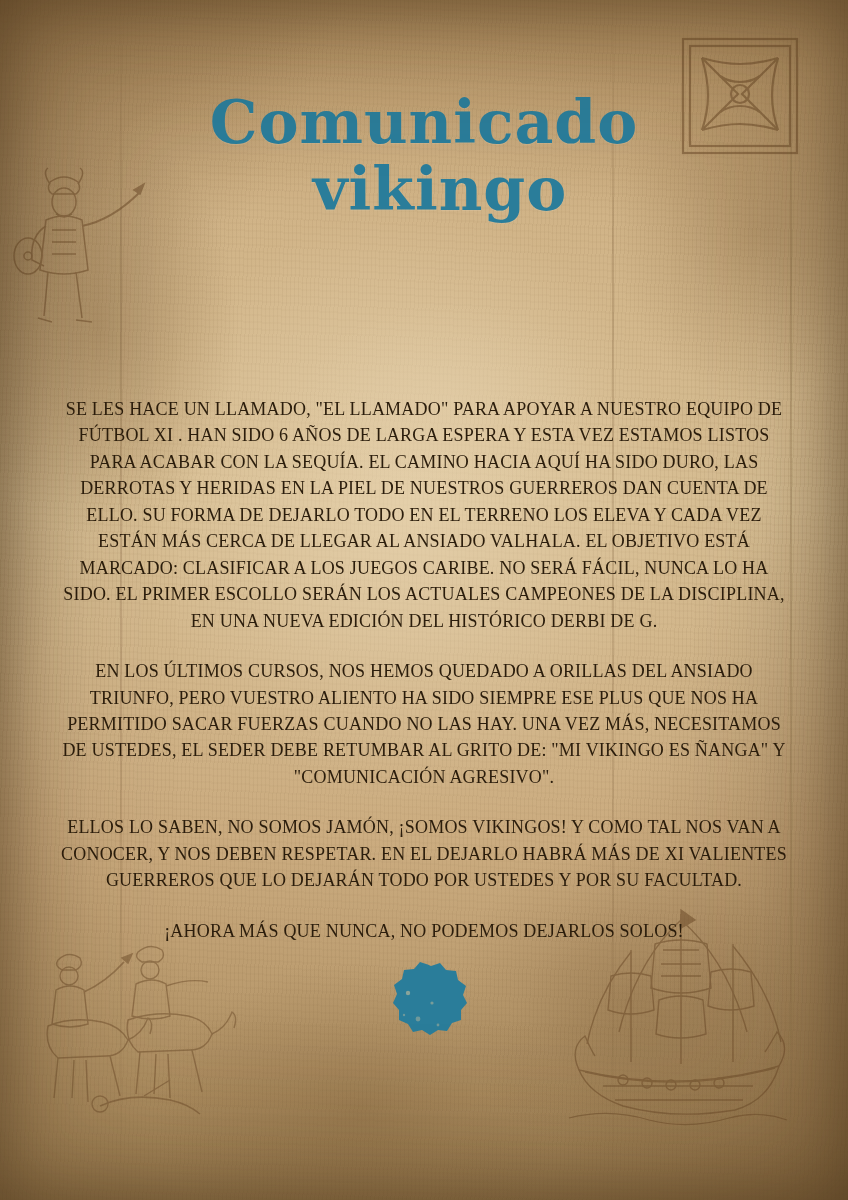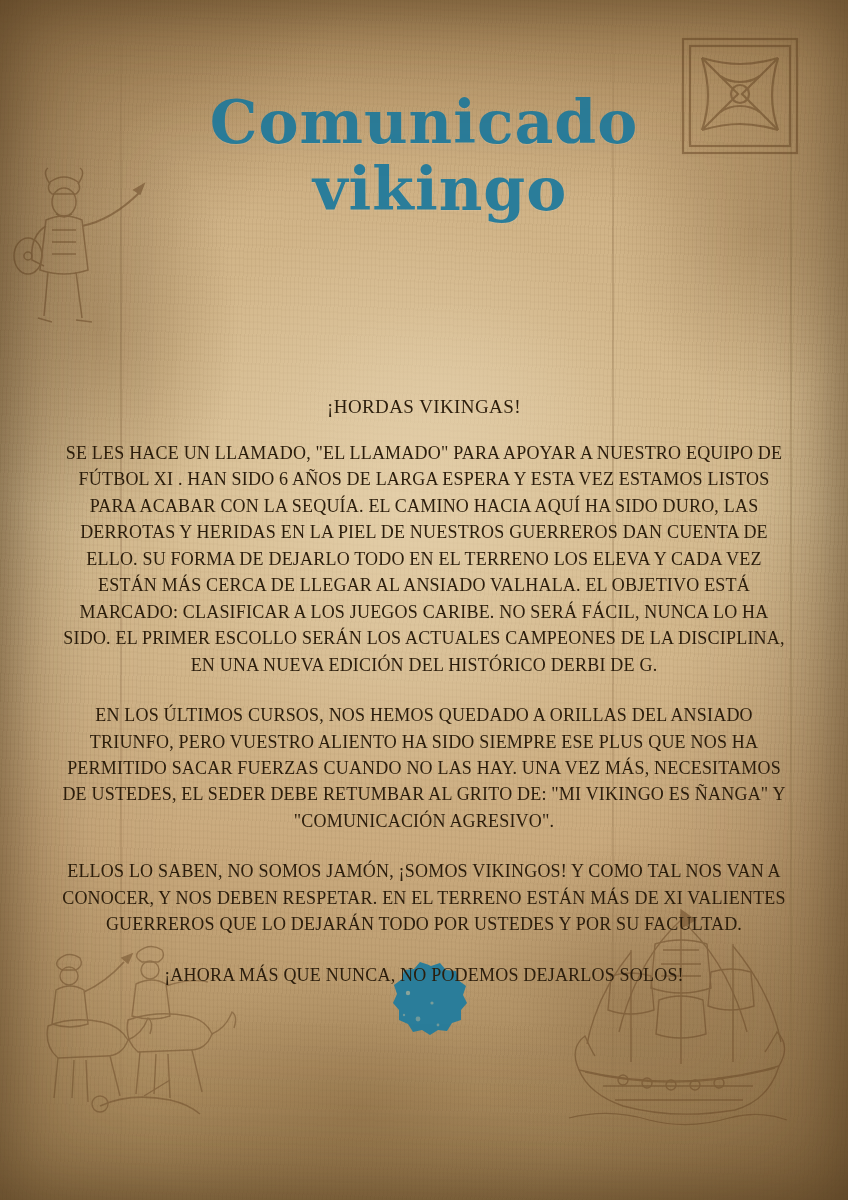--- a/index.html
+++ b/index.html
@@ -248,21 +248,20 @@
       <circle cx="30" cy="56" r="1.2" fill="#d9c49a" opacity="0.4"></circle>
     </svg>
   </div>
 
   <div class="title-wrap">
     <div class="title-line one">Comunicado</div>
     <div class="title-line two">vikingo</div>
   </div>
 
   <div class="body-wrap">
-    <div class="salutation">¡HORDAS VIKINGAS!</div>
     <p class="para">SE LES HACE UN LLAMADO, "EL LLAMADO" PARA APOYAR A NUESTRO EQUIPO DE FÚTBOL XI . HAN SIDO 6 AÑOS DE LARGA ESPERA Y ESTA VEZ ESTAMOS LISTOS PARA ACABAR CON LA SEQUÍA. EL CAMINO HACIA AQUÍ HA SIDO DURO, LAS DERROTAS Y HERIDAS EN LA PIEL DE NUESTROS GUERREROS DAN CUENTA DE ELLO. SU FORMA DE DEJARLO TODO EN EL TERRENO LOS ELEVA Y CADA VEZ ESTÁN MÁS CERCA DE LLEGAR AL ANSIADO VALHALA. EL OBJETIVO ESTÁ MARCADO: CLASIFICAR A LOS JUEGOS CARIBE. NO SERÁ FÁCIL, NUNCA LO HA SIDO. EL PRIMER ESCOLLO SERÁN LOS ACTUALES CAMPEONES DE LA DISCIPLINA, EN UNA NUEVA EDICIÓN DEL HISTÓRICO DERBI DE G.</p>
     <p class="para">EN LOS ÚLTIMOS CURSOS, NOS HEMOS QUEDADO A ORILLAS DEL ANSIADO TRIUNFO, PERO VUESTRO ALIENTO HA SIDO SIEMPRE ESE PLUS QUE NOS HA PERMITIDO SACAR FUERZAS CUANDO NO LAS HAY. UNA VEZ MÁS, NECESITAMOS DE USTEDES, EL SEDER DEBE RETUMBAR AL GRITO DE: "MI VIKINGO ES ÑANGA" Y "COMUNICACIÓN AGRESIVO".</p>
-    <p class="para">ELLOS LO SABEN, NO SOMOS JAMÓN, ¡SOMOS VIKINGOS! Y COMO TAL NOS VAN A CONOCER, Y NOS DEBEN RESPETAR. EN EL TERRENO ESTÁN MÁS DE XI VALIENTES GUERREROS QUE LO DEJARÁN TODO POR USTEDES Y POR SU FACULTAD.</p>
+    <p class="para">ELLOS LO SABEN, NO SOMOS JAMÓN, ¡SOMOS VIKINGOS! Y COMO TAL NOS VAN A CONOCER, Y NOS DEBEN RESPETAR. EN EL DEJARLO HABRÁ MÁS DE XI VALIENTES GUERREROS QUE LO DEJARÁN TODO POR USTEDES Y POR SU FACULTAD.</p>
     <p class="para last">¡AHORA MÁS QUE NUNCA, NO PODEMOS DEJARLOS SOLOS!</p>
   </div>
 
   <div class="edge"></div>
 </div>
 
 </body></html>

